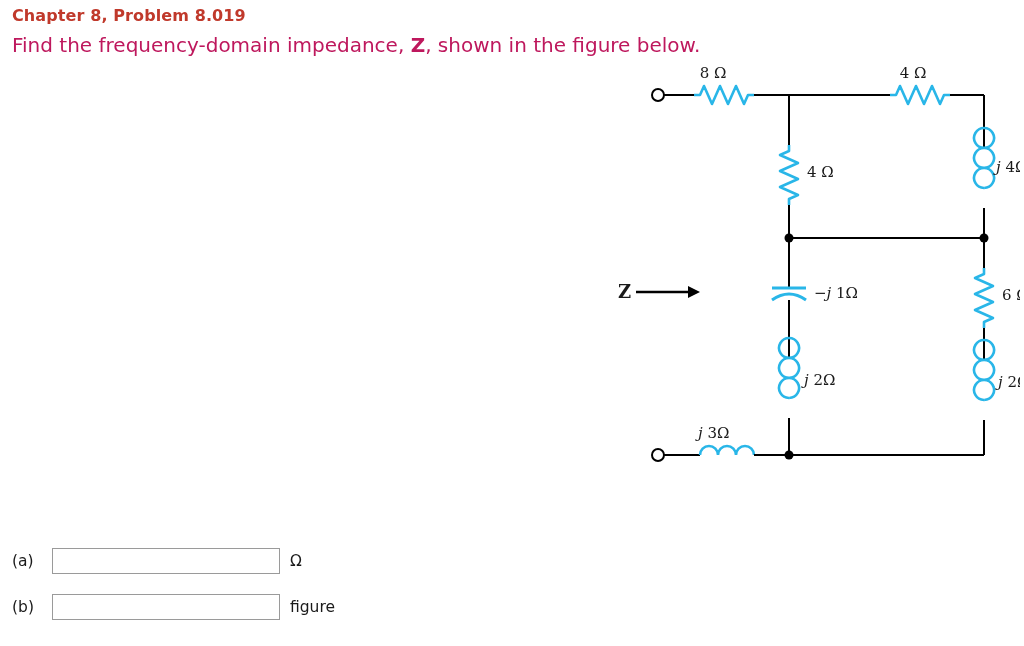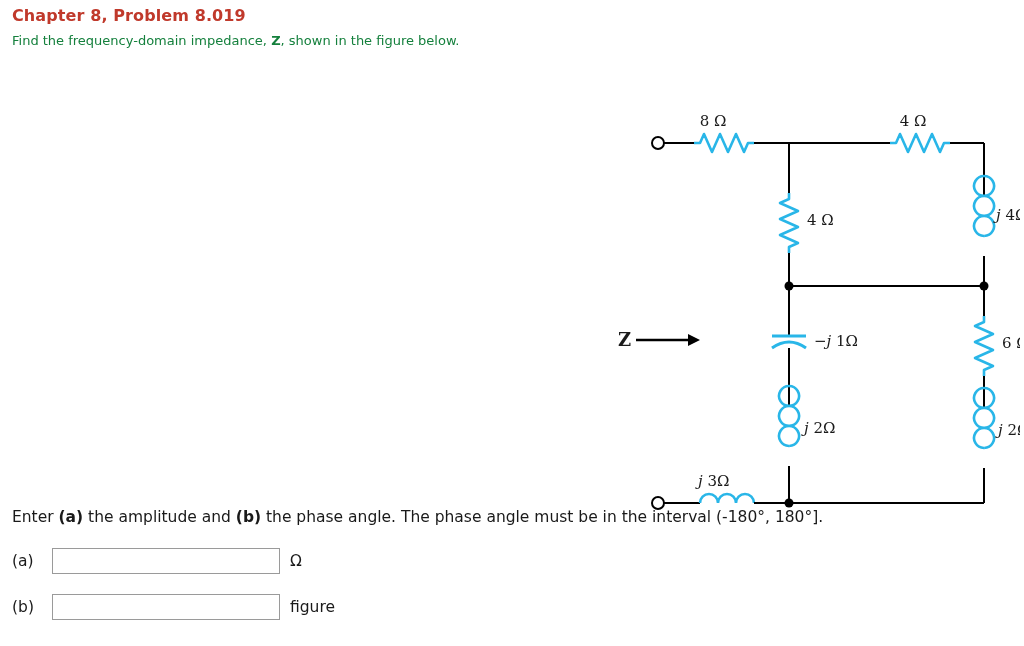--- a/index.html
+++ b/index.html
@@ -26,31 +26,30 @@
     top: 6px;
     font-size: 16px;
     font-weight: bold;
     color: #c0392b;
     letter-spacing: .1px;
   }
   #problem-statement {
     position: absolute;
     left: 12px;
     top: 33px;
-    font-size: 13px;
-    color: #15803d;
+    font-size: 20px;
+    color: #be185d;
   }
   #problem-statement b { font-weight: bold; }
   #figure-area {
     position: absolute;
     left: 600px;
     top: 60px;
     width: 420px;
     height: 420px;
-    margin-top: 48px;
   }
   #answer-instruction {
     position: absolute;
     left: 12px;
     top: 508px;
     font-size: 15.5px;
   }
   #answer-instruction b { font-weight: bold; }
   .answer-row {
     position: absolute;
@@ -153,21 +152,20 @@
 
       <line x1="64" y1="395" x2="100" y2="395" stroke="#000" stroke-width="2"></line>
       <path d="M100,395 a9,9 0 1,1 18,0 a9,9 0 1,1 18,0 a9,9 0 1,1 18,0" fill="none" stroke="#29b6e8" stroke-width="2.6"></path>
       <text class="lbl-it" x="98" y="378"><tspan>j</tspan><tspan font-style="normal"> 3Ω</tspan></text>
       <line x1="154" y1="395" x2="384" y2="395" stroke="#000" stroke-width="2"></line>
       <circle cx="189" cy="395" r="4.5" fill="#000"></circle>
 
     </svg>
   </div>
 
-  <div id="answer-instruction"><span>Enter </span><b>(a)</b><span> the amplitude and </span><b>(b)</b><span> the phase angle. The phase angle must be in the interval (-180°, 180°].</span></div>
 
   <div class="answer-row" id="answer-row-a">
     <span class="answer-label">(a)</span>
     <input class="answer-input" type="text" value="" style="">
     <span class="answer-unit">Ω</span>
   </div>
 
   <div class="answer-row" id="answer-row-b">
     <span class="answer-label">(b)</span>
     <input class="answer-input" type="text" value="" style="">

